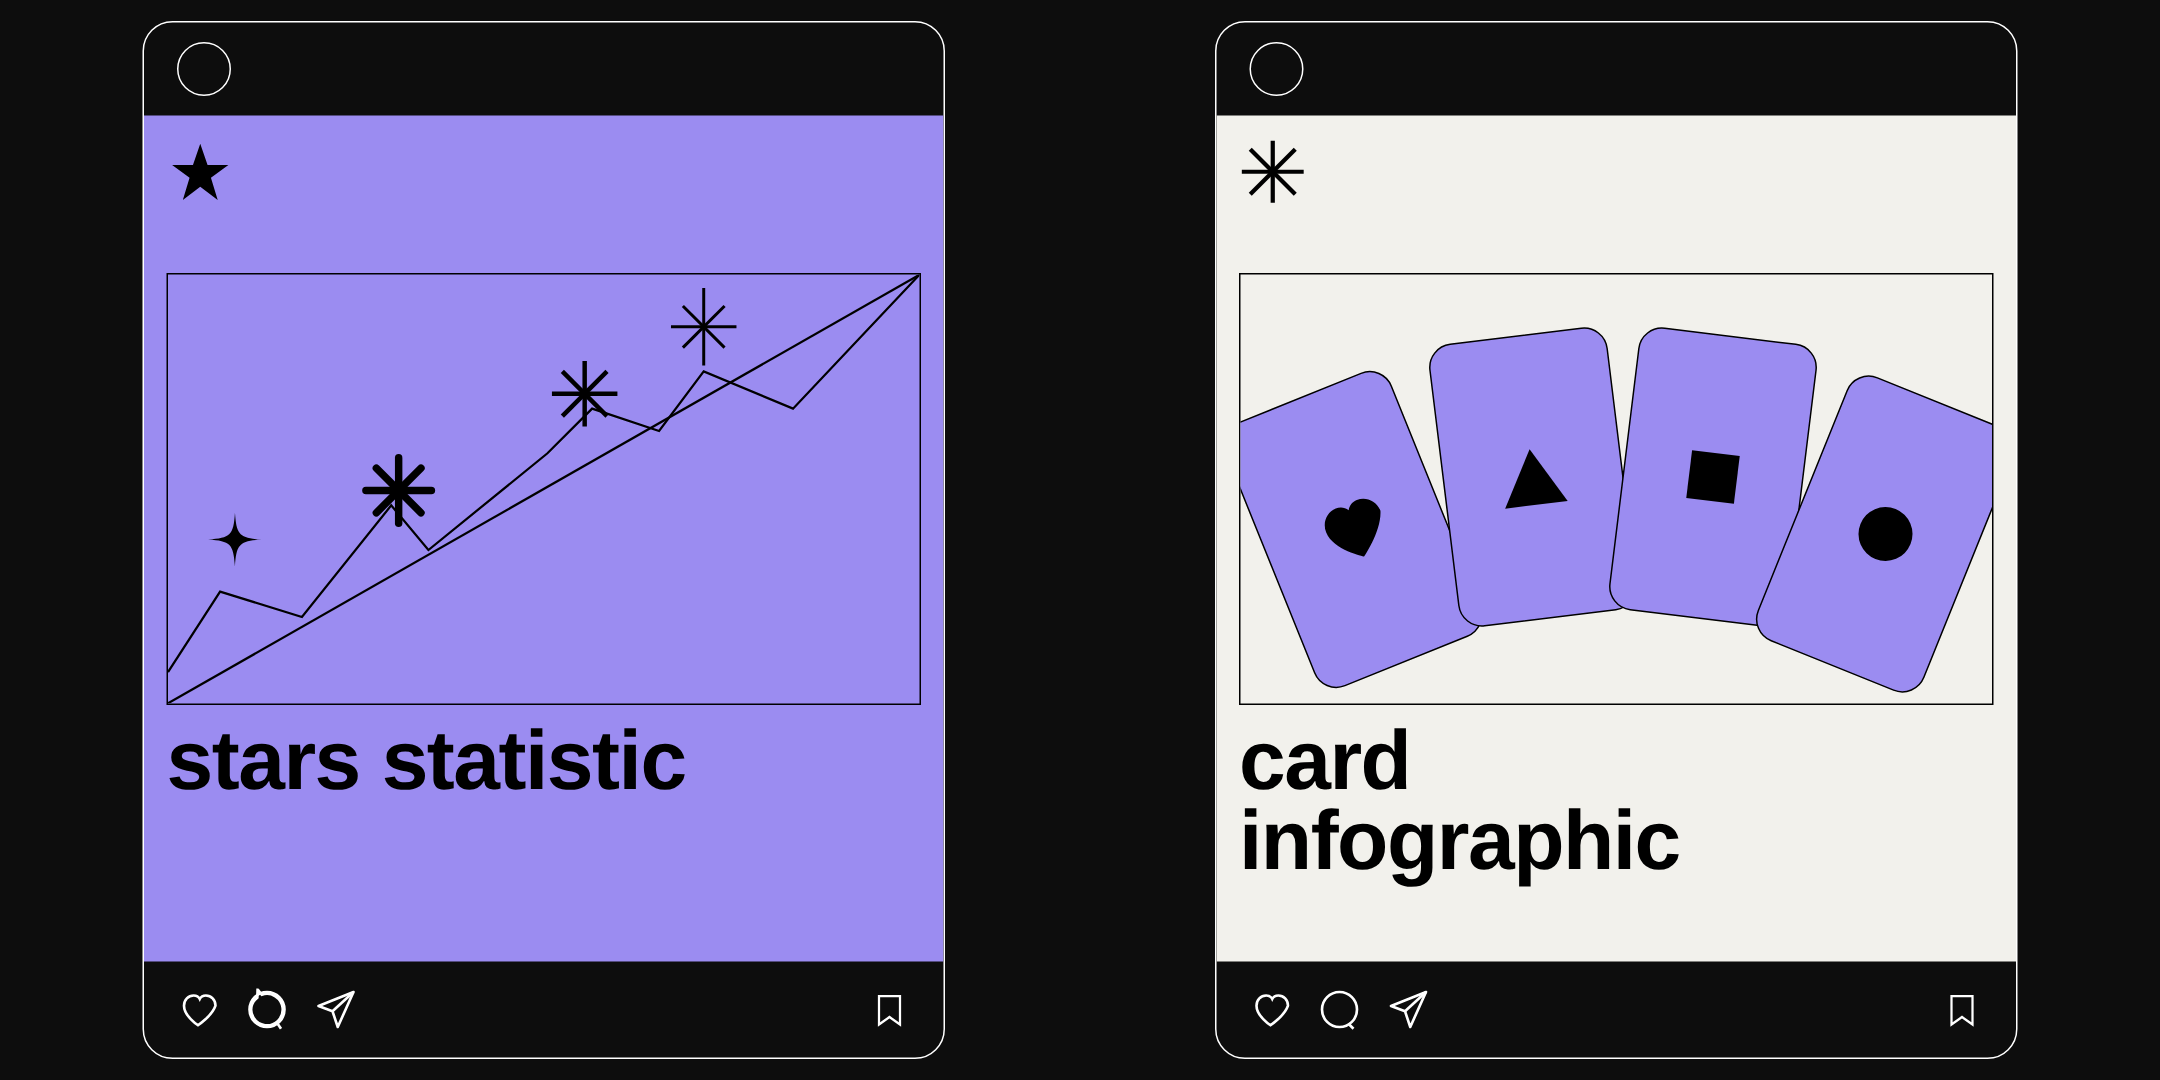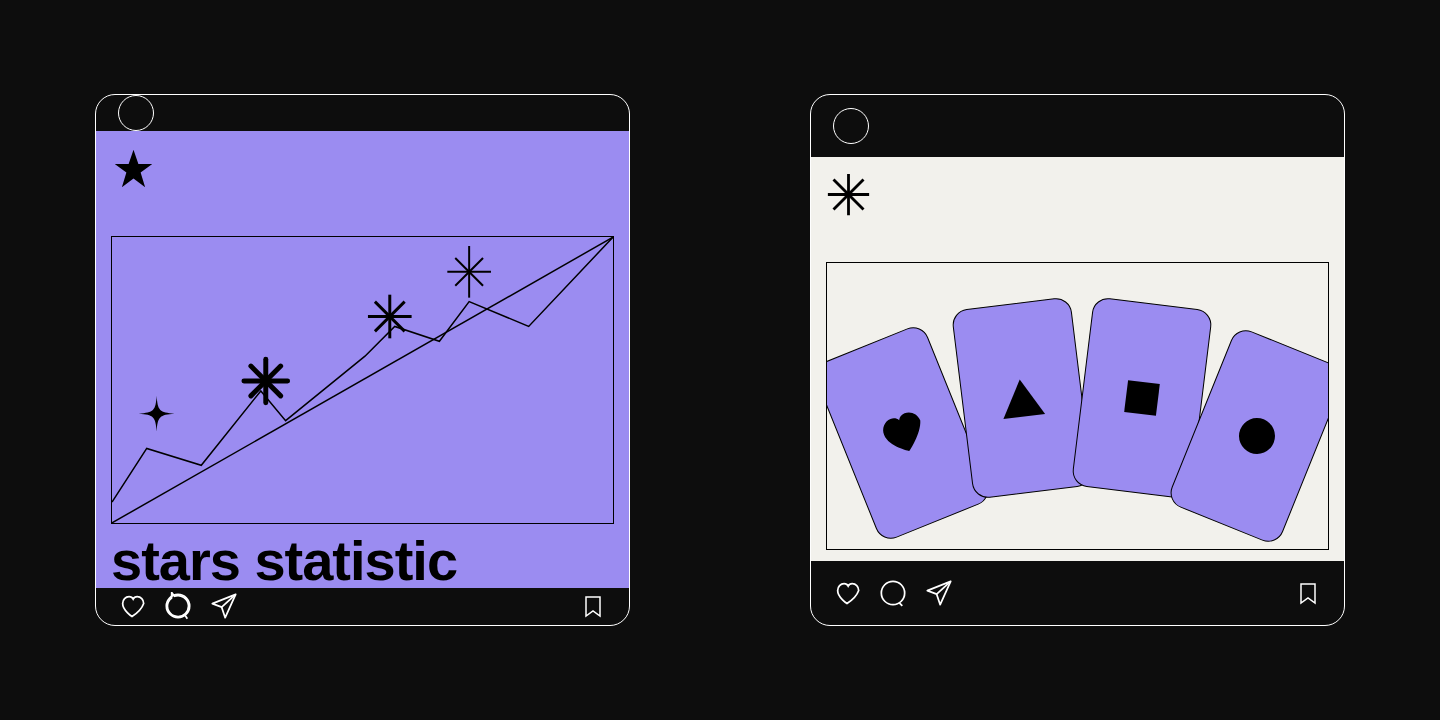--- a/index.html
+++ b/index.html
@@ -8,21 +8,21 @@
       height: 720px;
       background: #0d0d0d;
       display: flex;
       justify-content: center;
       align-items: center;
       gap: 180px;
       font-family: Arial, Helvetica, sans-serif;
     }
     .post {
       width: 535px;
-      height: 532px;
+      height: 692px;
       border: 1.5px solid #fff;
       border-radius: 20px;
       background: #0d0d0d;
       display: flex;
       flex-direction: column;
       overflow: hidden;
     }
     .post-header {
       height: 62px;
       display: flex;
@@ -208,20 +208,22 @@
           <rect x="4" y="4" width="16" height="16"></rect>
         </svg>
       </div>
       <div class="card" style="left:370px; top:78px; transform:rotate(22deg);">
         <svg viewBox="0 0 24 24" width="48" height="48" fill="#000">
           <circle cx="12" cy="12" r="9"></circle>
         </svg>
       </div>
     </div>
 
+    <div class="title" style="white-space:pre-line;">card
+infographic</div>
   </div>
 
   <div class="post-footer">
     <div class="footer-left">
       <div class="footer-icon">
         <svg viewBox="0 0 24 24" width="28" height="28" fill="none" stroke="#fff" stroke-width="1.5">
           <path d="M12 21s-8-5.3-8-11.2C4 6.5 6.5 4 9.5 4c1.5 0 2.9.8 3.5 2 .6-1.2 2-2 3.5-2 3 0 5.5 2.5 5.5 5.8C20 15.7 12 21 12 21z"></path>
         </svg>
       </div>
       <div class="footer-icon">

